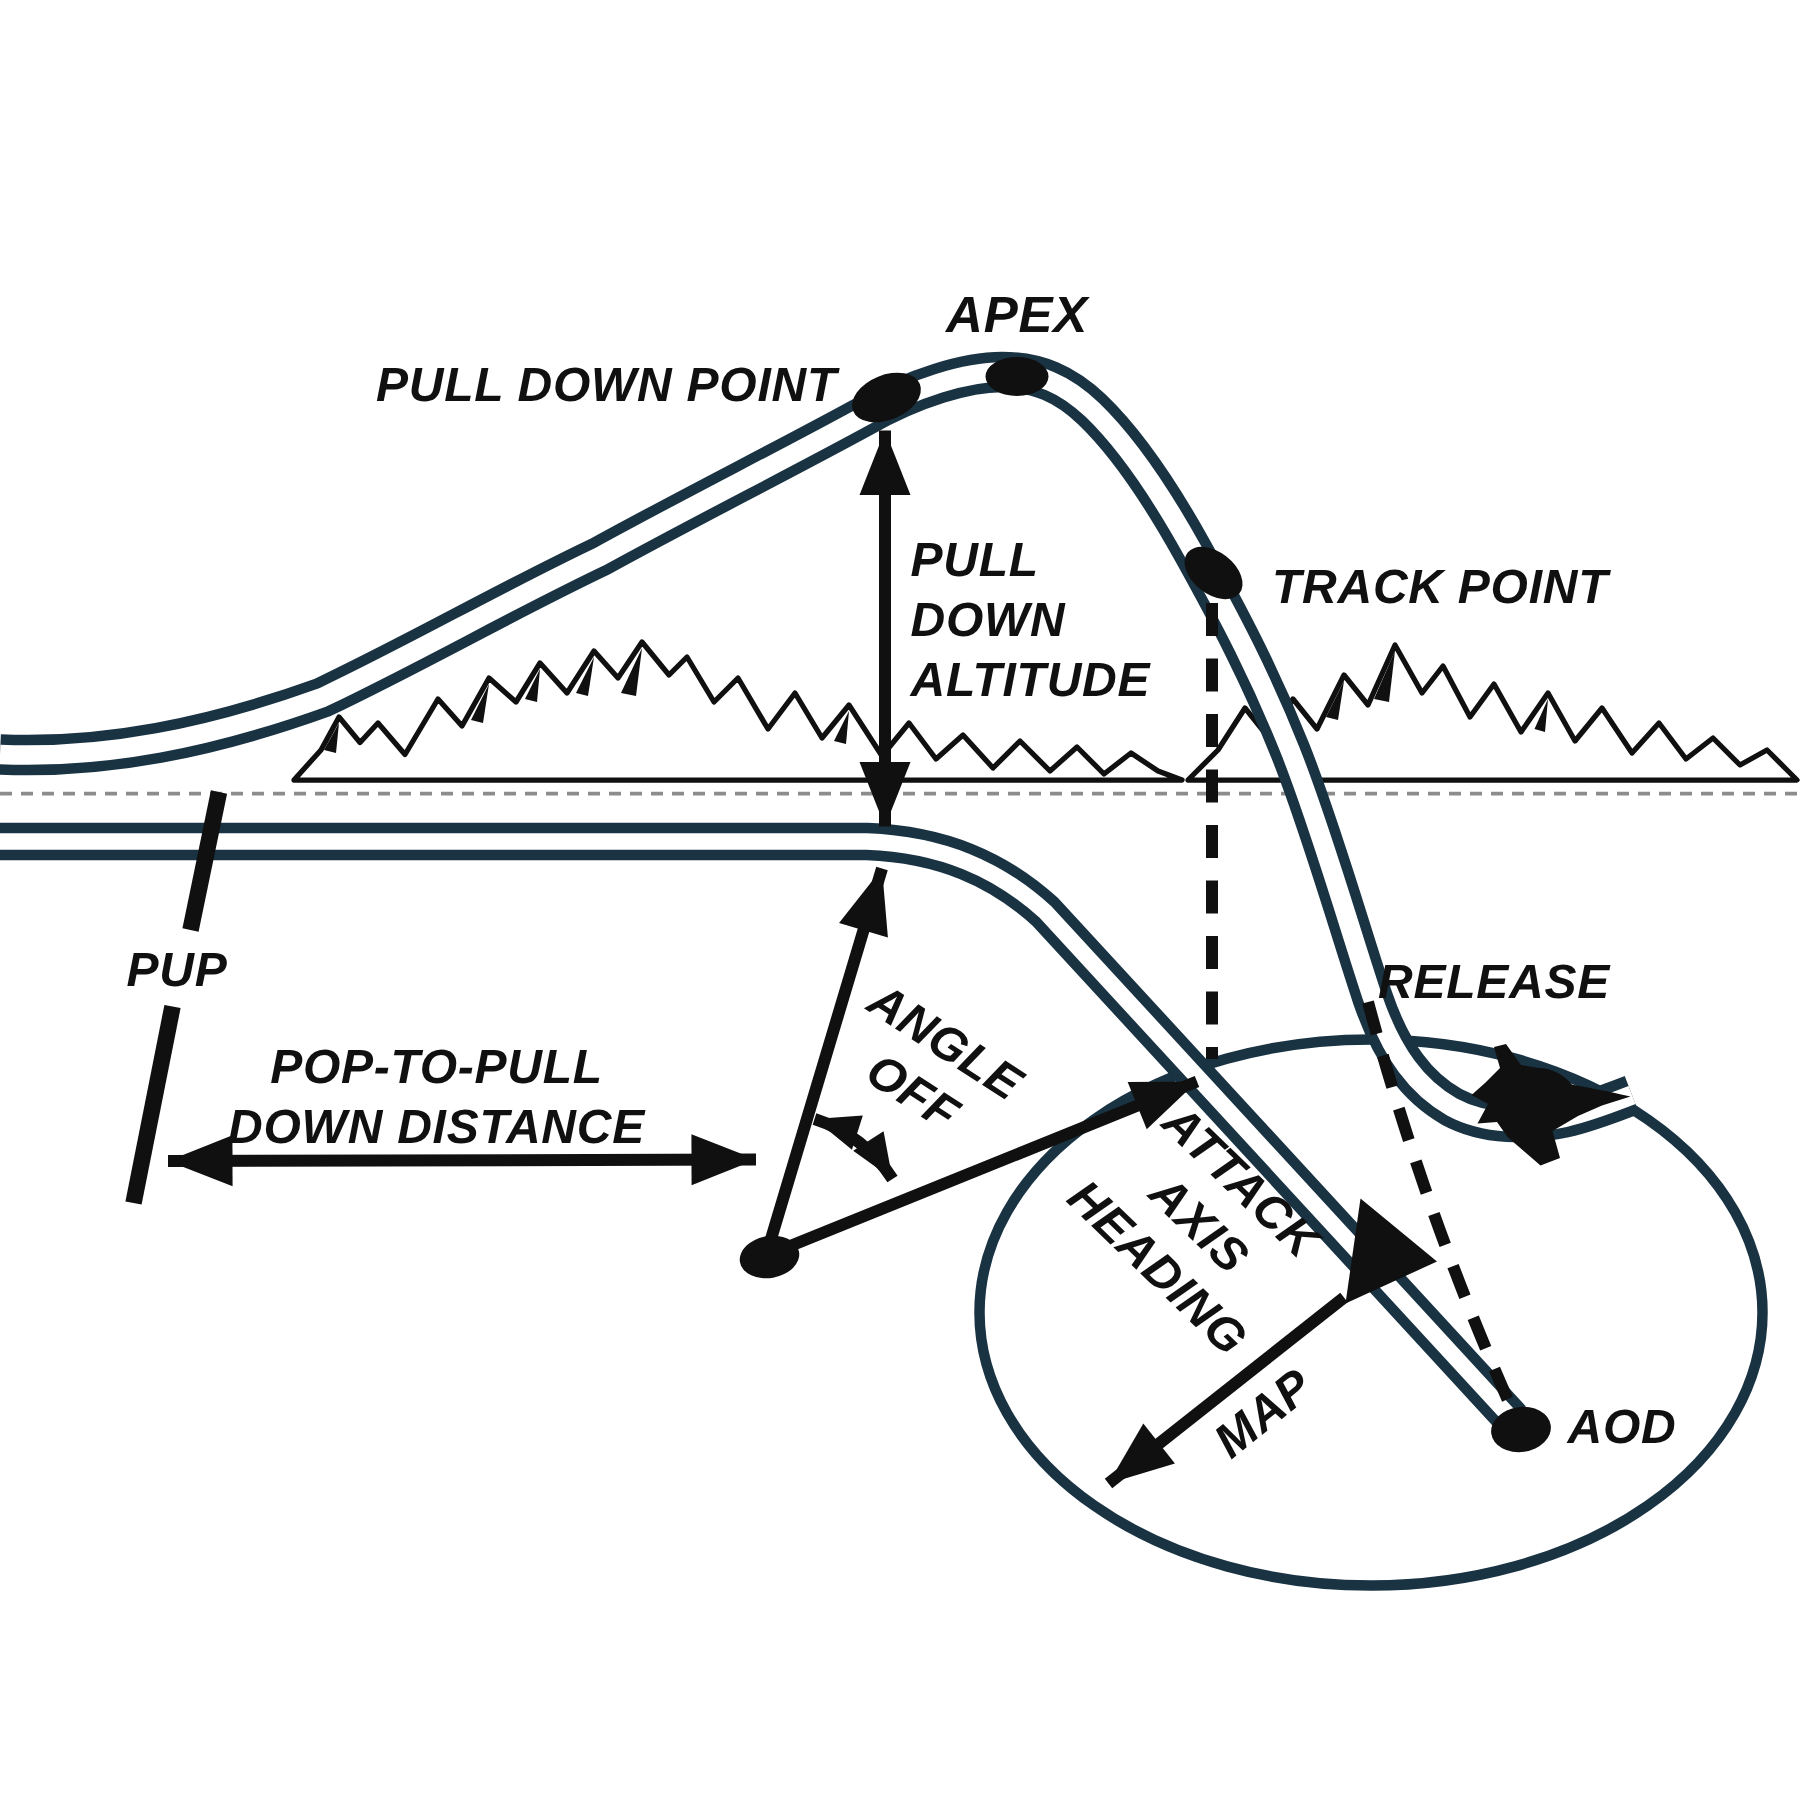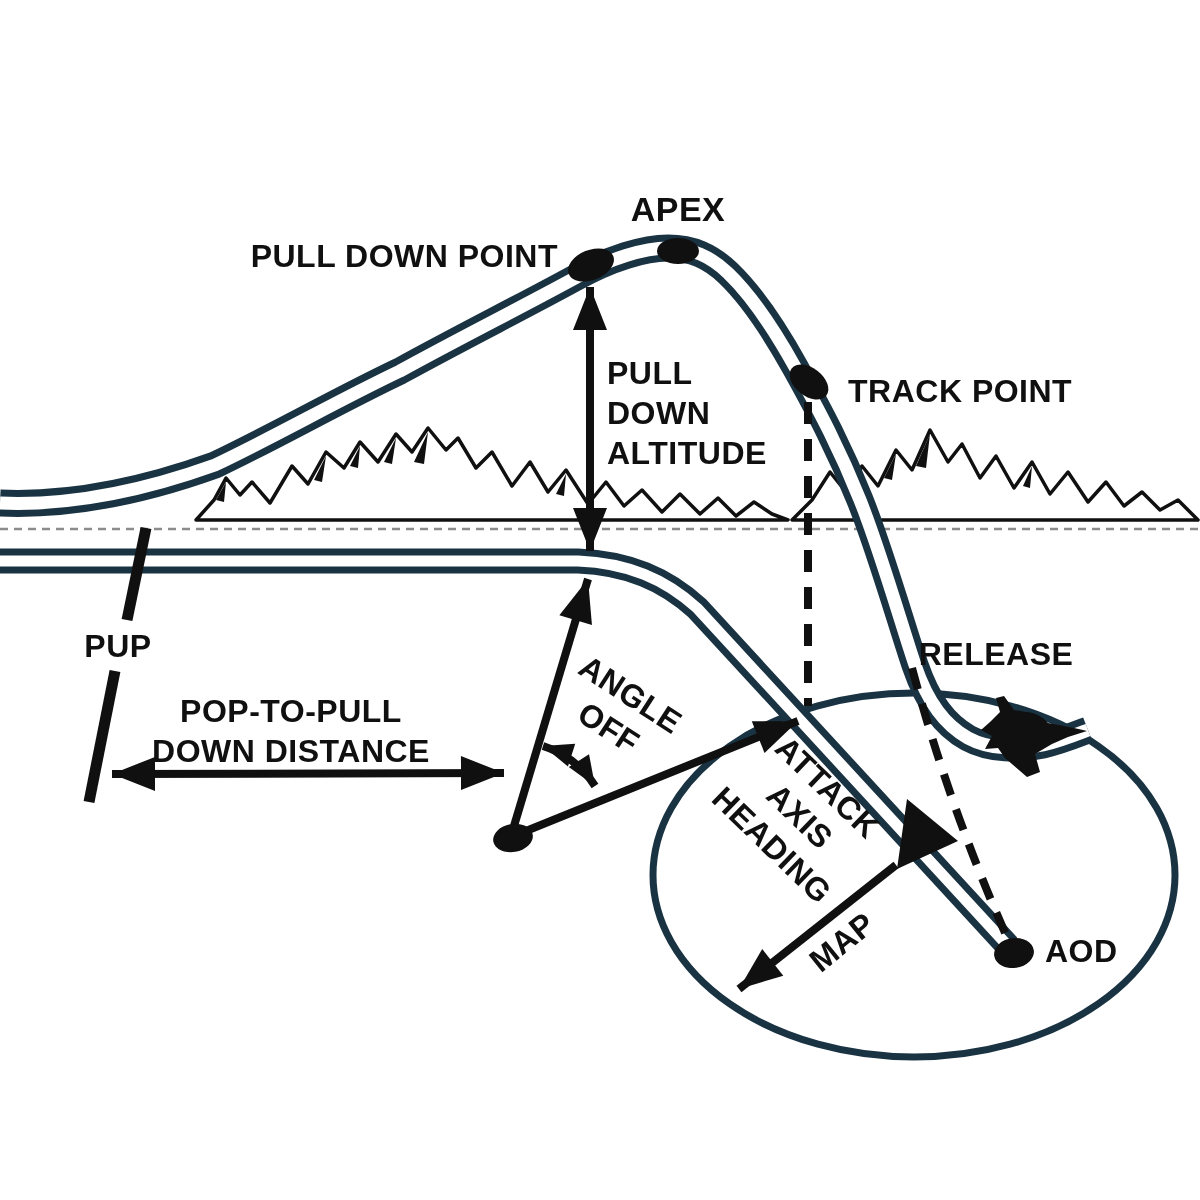--- a/index.html
+++ b/index.html
@@ -2,21 +2,21 @@
 <html style="--ink: #101010; --path: #1a3343; --horizon: #8c8c8c; --bg: #ffffff;"><head>
 <meta charset="utf-8">
 <style>
   :root{
     --ink:#101010;
     --path:#1a3343;
     --horizon:#8c8c8c;
     --bg:#ffffff;
   }
   html,body{margin:0;padding:0;background:var(--bg);}
-  .stage{position:relative;width:1200px;height:1200px;background:var(--bg);overflow:hidden;}
+  .stage{position:relative;width:1200px;height:1200px;background:var(--bg);overflow:hidden;font-style:italic;}
   svg{display:block;}
   .flight-dark{stroke:var(--path);stroke-width:27;fill:none;stroke-linecap:butt;}
   .flight-gap{stroke:var(--bg);stroke-width:13;fill:none;stroke-linecap:butt;}
   .ground-dark{stroke:var(--path);stroke-width:25;fill:none;}
   .ground-gap{stroke:var(--bg);stroke-width:11;fill:none;}
   .ellipse-line{stroke:var(--path);stroke-width:7;fill:none;}
   .horizon-line{stroke:var(--horizon);stroke-width:2.5;stroke-dasharray:8 6;fill:none;}
   .dash-line{stroke:var(--ink);stroke-width:8;stroke-dasharray:22 15;fill:none;}
   .arrow-line{stroke:var(--ink);stroke-width:8;fill:none;}
   .tick-line{stroke:var(--ink);stroke-width:11;fill:none;}

